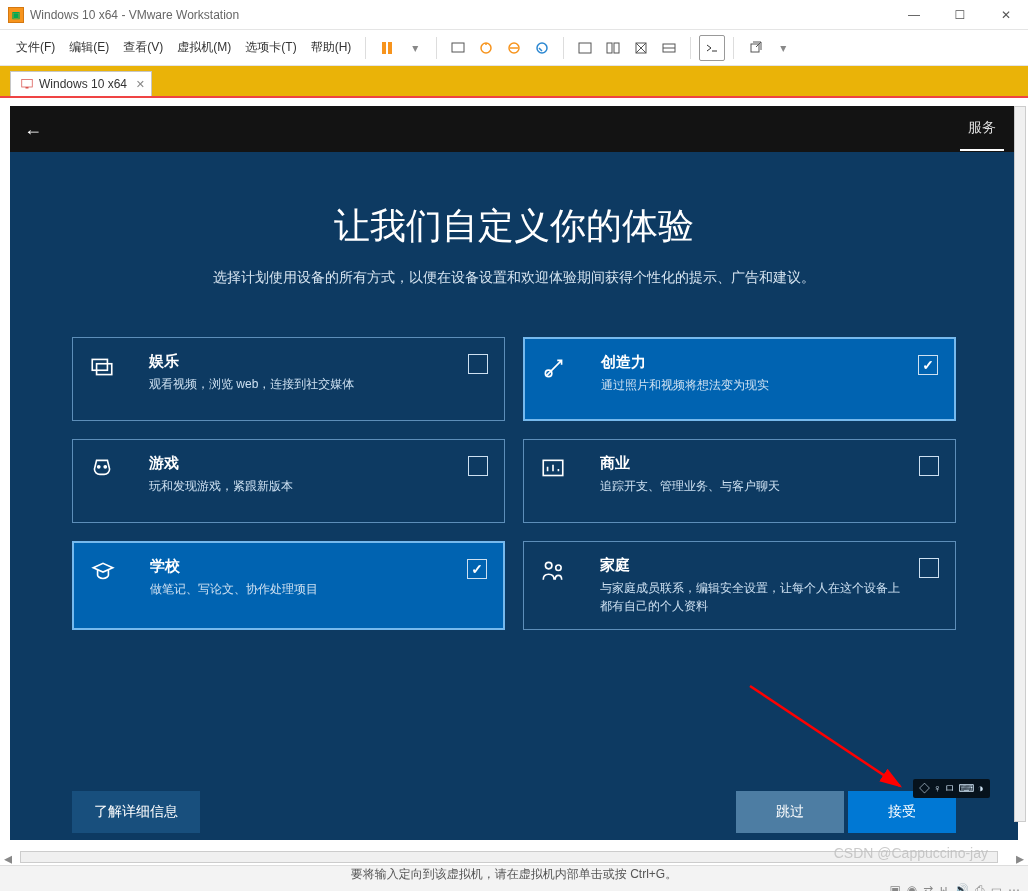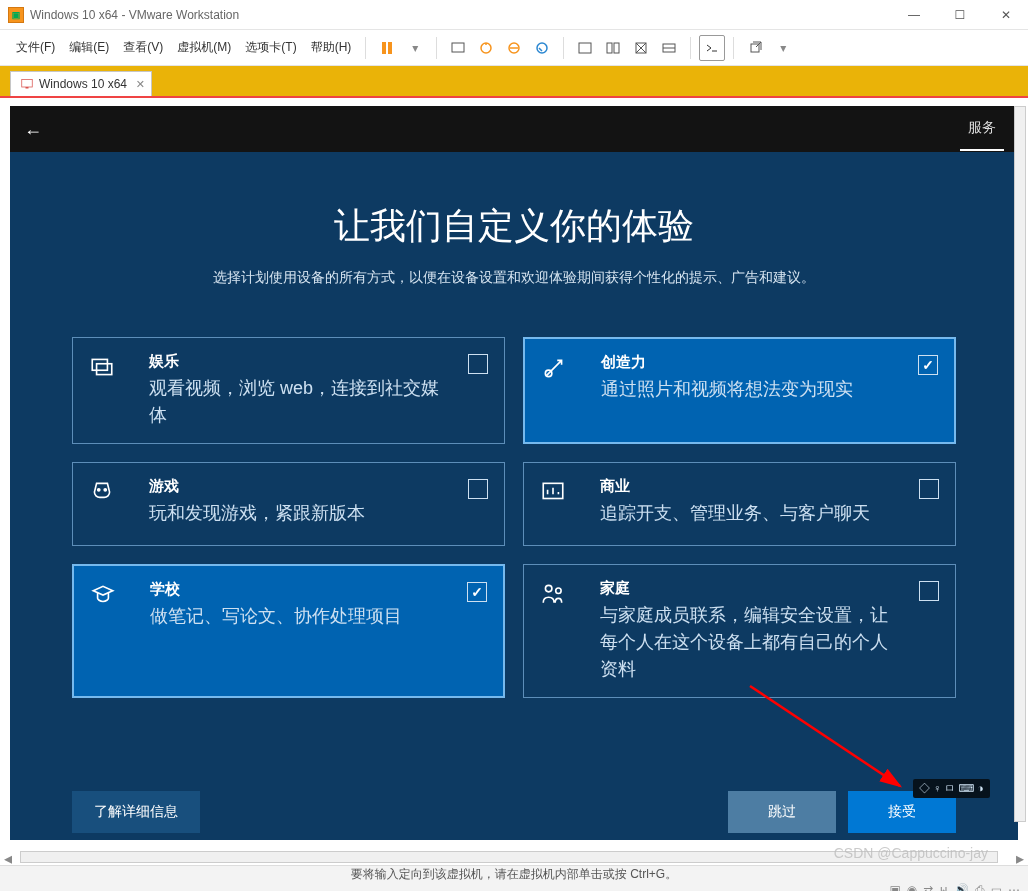--- a/index.html
+++ b/index.html
@@ -30,27 +30,27 @@
 
 .oobe { padding: 50px 62px 0 62px; text-align: center; }
 .oobe h1 { font-size: 36px; font-weight: 300; margin-bottom: 18px; }
 .oobe .sub { font-size: 14px; color: #d6e4f0; margin-bottom: 50px; }
 
 .tiles { display: grid; grid-template-columns: 1fr 1fr; gap: 18px; text-align: left; }
 .tile { border: 1px solid #5d8eb9; padding: 14px 54px 14px 76px; position: relative; min-height: 84px; cursor: pointer; }
 .tile.selected { background: #0063b1; border: 2px solid #76b9ed; }
 .tile .icon { position: absolute; left: 16px; top: 16px; width: 26px; height: 26px; color: #fff; }
 .tile .title { font-size: 15px; font-weight: 600; margin-bottom: 4px; }
-.tile .desc { font-size: 18px; color: #cde0f1; line-height: 1.5; }
+.tile .desc { font-size: 12px; color: #cde0f1; line-height: 1.5; }
 .tile .chk { position: absolute; right: 16px; top: 16px; width: 20px; height: 20px; border: 1.5px solid #cde0f1; display: flex; align-items: center; justify-content: center; }
 .tile.selected .chk::after { content: "✓"; color: #fff; font-size: 14px; font-weight: bold; }
 
 .footer { position: absolute; bottom: 7px; left: 62px; right: 62px; display: flex; align-items: center; }
 .footer .link-btn { background: #184f7d; padding: 12px 22px; font-size: 14px; cursor: pointer; }
-.footer .right-btns { margin-left: auto; display: flex; gap: 12px; }
+.footer .right-btns { margin-left: auto; display: flex; gap: 4px; }
 .footer .btn-skip { background: #4d7da3; padding: 12px 40px; font-size: 14px; cursor: pointer; }
 .footer .btn-accept { background: #0078d4; padding: 12px 40px; font-size: 14px; cursor: pointer; }
 
 .arrow { position: absolute; pointer-events: none; }
 
 .statusbar { position: absolute; bottom: 26px; left: 0; right: 0; height: 16px; display: flex; }
 .scroll-h { flex: 1; height: 12px; background: #f0f0f0; border: 1px solid #ccc; margin: 2px 14px 0 4px; }
 .bottom-bar { position: absolute; bottom: 0; left: 0; right: 0; height: 26px; background: #f3f3f3; border-top: 1px solid #ddd; display: flex; align-items: center; padding: 0 8px; font-size: 12px; color: #555; flex-direction: column; }
 .bottom-bar .right-icons { margin-left: auto; display: flex; gap: 6px; color: #888; }
 .watermark { position: absolute; bottom: 30px; right: 40px; color: #bdbdbd; font-size: 14px; opacity: 0.8; pointer-events: none; }

